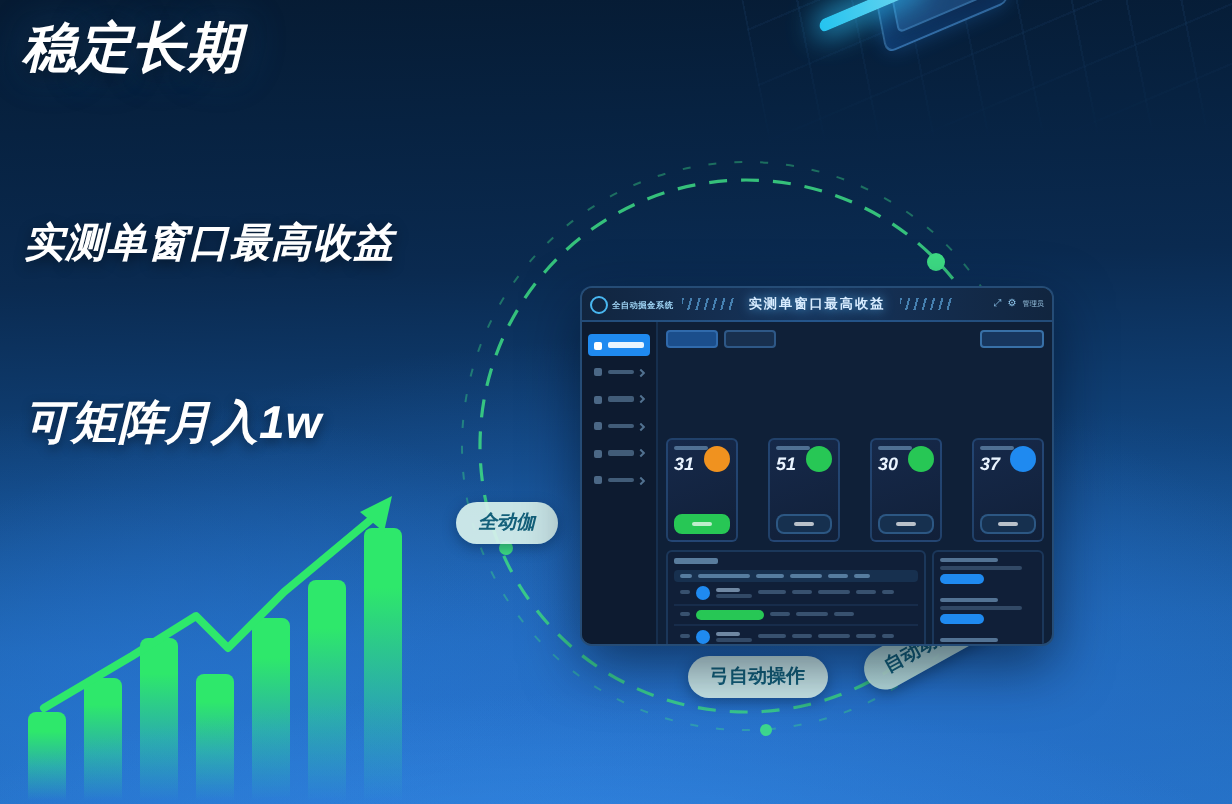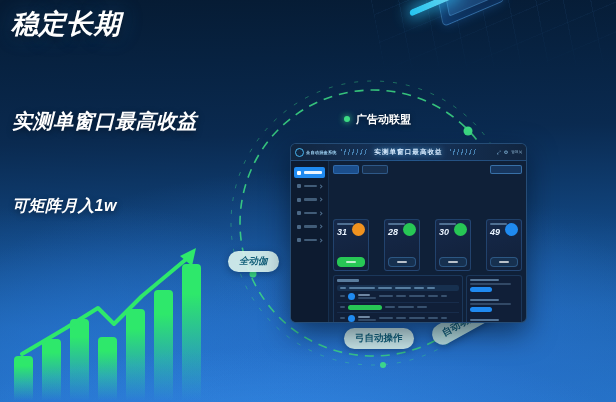--- a/index.html
+++ b/index.html
@@ -65,21 +65,21 @@
   }
   .bignum{
     position:absolute;left:12px;top:136px;
     font-size:45px;line-height:52px;font-weight:bold;font-style:italic;
     color:#d9f24a;letter-spacing:1px;
     text-shadow:0 3px 12px rgba(0,0,0,.38), 0 0 18px rgba(190,240,70,.35);
     white-space:pre;
   }
   .sub2{
     position:absolute;left:12px;top:196px;
-    font-size:16px;font-weight:bold;font-style:italic;color:#ffffff;
+    font-size:23px;font-weight:bold;font-style:italic;color:#ffffff;
     letter-spacing:.5px;text-shadow:0 2px 6px rgba(0,0,0,.45);
   }
 
   
   .chart{position:absolute;left:14px;top:236px;width:216px;height:164px;}
   .bars{position:absolute;left:0;bottom:0;width:100%;height:150px;display:flex;align-items:flex-end;gap:9px;}
   .bar-col{
     width:19px;border-radius:4px 4px 0 0;
     background:linear-gradient(180deg,#2ee86b 0%,#2ee86b 22%,rgba(46,210,150,.62) 62%,rgba(40,140,220,.05) 100%);
   }
@@ -221,23 +221,20 @@
   </div>
 
   <svg class="orbit" viewBox="0 0 290 290">
     <circle cx="145" cy="145" r="133" fill="none" stroke="#3ddc84" stroke-width="1.6" stroke-dasharray="9 7" stroke-opacity=".85"></circle>
     <circle cx="145" cy="145" r="142" fill="none" stroke="#3ddc84" stroke-width="1" stroke-dasharray="4 9" stroke-opacity=".4"></circle>
     <circle cx="240" cy="53" r="4.5" fill="#3ddc84"></circle>
     <circle cx="25" cy="196" r="3.5" fill="#3ddc84"></circle>
     <circle cx="155" cy="287" r="3" fill="#3ddc84"></circle>
   </svg>
 
-  <div class="tag-top">
-    <span class="dot"></span><span>广告动联盟</span>
-  </div>
   <div class="pill pill-left">全动伽</div>
   <div class="pill pill-bottom">弓自动操作</div>
   <div class="pill pill-right">自动动操作</div>
 
   <div class="dash">
     <div class="dash-head">
       <div class="dh-logo">
         <span class="ring"></span>
         <span class="txt">全自动掘金系统</span>
       </div>
@@ -295,37 +292,37 @@
             <div class="card" title="在线窗口">
               <div class="lbl"></div>
               <div class="num">31</div>
               <div class="badge" style="background:#f0921f"></div>
               <div class="btn green">
                 <span class="t"></span>
               </div>
             </div>
             <div class="card" title="今日收益">
               <div class="lbl"></div>
-              <div class="num">28</div>
+              <div class="num">51</div>
               <div class="badge" style="background:#27c755"></div>
               <div class="btn">
                 <span class="t"></span>
               </div>
             </div>
             <div class="card" title="任务完成">
               <div class="lbl"></div>
               <div class="num">30</div>
               <div class="badge" style="background:#27c755"></div>
               <div class="btn">
                 <span class="t"></span>
               </div>
             </div>
             <div class="card" title="累计收益">
               <div class="lbl"></div>
-              <div class="num">49</div>
+              <div class="num">37</div>
               <div class="badge" style="background:#1f8af0"></div>
               <div class="btn">
                 <span class="t"></span>
               </div>
             </div>
           </div>
 
         <div class="panel-low">
           <div class="tblbox">
             <div class="tbl-title"></div>

